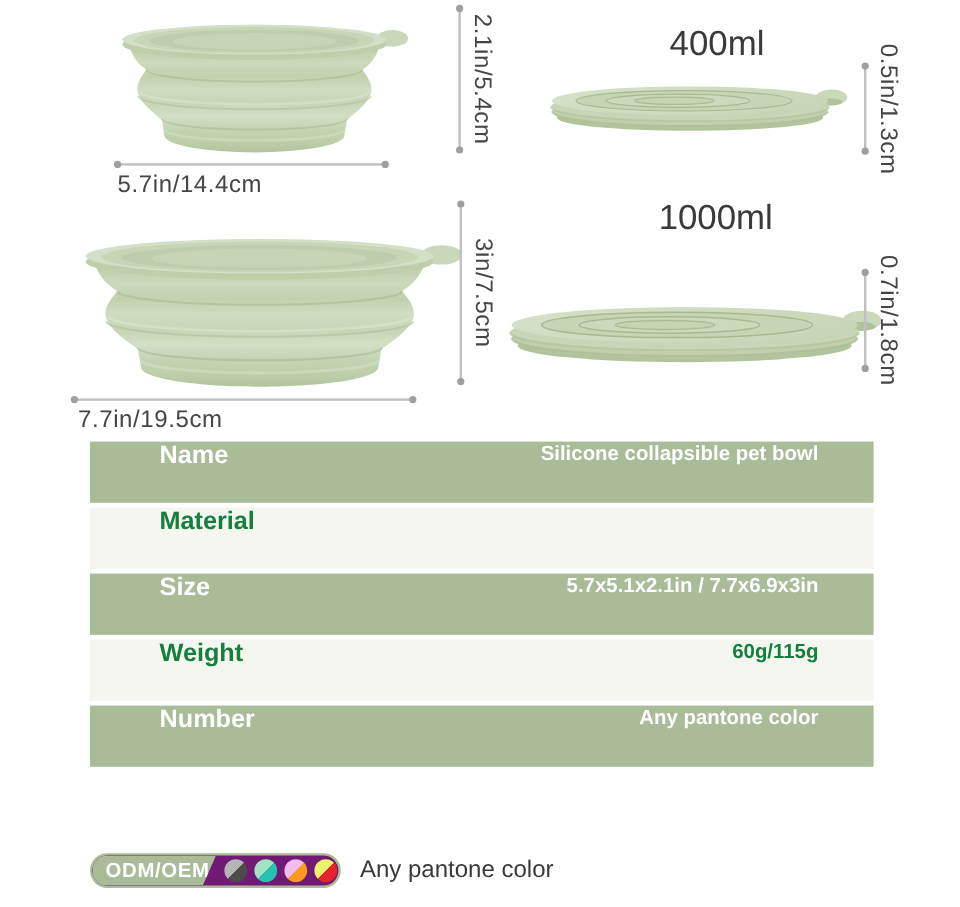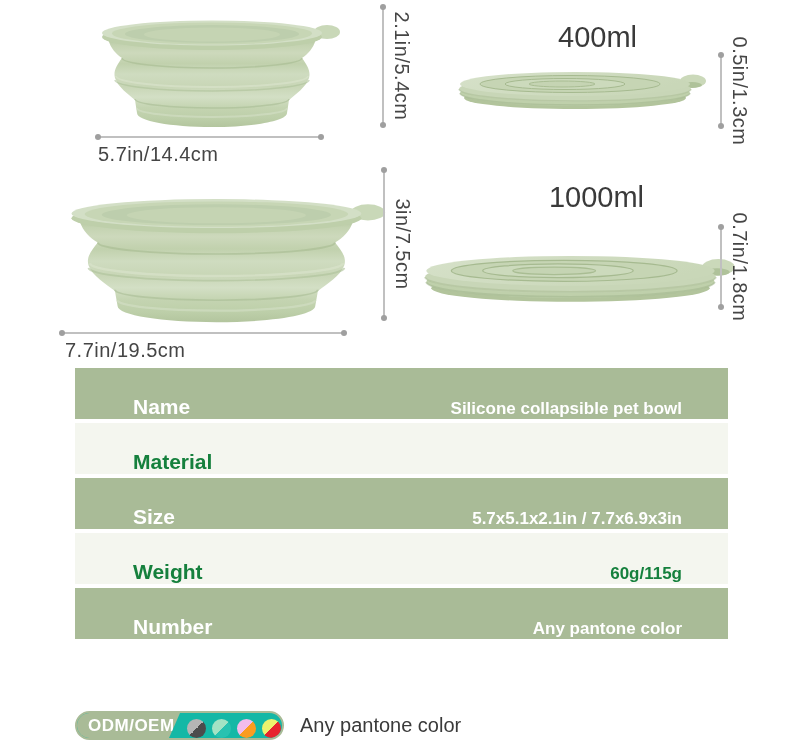--- a/index.html
+++ b/index.html
@@ -42,41 +42,41 @@
   #hlabel1{left:98px;top:143px;width:223px;}
   #vdim1{left:382px;top:7px;height:118px;}
   #vdim2{left:720px;top:55px;height:71px;}
   #hdim2{left:62px;top:332px;width:282px;}
   #hlabel2{left:65px;top:339px;width:282px;}
   #vdim3{left:383px;top:170px;height:148px;}
   #vdim4{left:720px;top:227px;height:80px;}
 
   .volume{position:absolute;width:140px;text-align:right;font-size:29px;color:#3a3a3a;}
   #vol400{left:497px;top:21px;}
-  #vol1000{left:504px;top:181px;}
+  #vol1000{left:504px;top:166px;}
 
   
   .spec-table{
     position:absolute;left:75px;top:368px;width:653px;
     display:flex;flex-direction:column;gap:4px;
   }
   .spec-row{
-    height:51px;display:flex;align-items:flex-end;justify-content:space-between;
+    height:51px;display:flex;align-items:flex-start;justify-content:space-between;
     padding:0 46px 0 58px;box-sizing:border-box;
   }
   .spec-row.green{background:var(--sage,#a9bb97);color:#ffffff;}
   .spec-row.light{background:var(--row_light,#f4f6ef);color:#15803d;}
   .spec-label{font-size:21px;font-weight:bold;}
   .spec-value{font-size:17px;font-weight:bold;text-align:right;}
 
   
   .oem-pill{
     position:absolute;left:75px;top:711px;width:209px;height:29px;
-    border:2px solid var(--sage,#a9bb97);border-radius:16px;background:#14b8a6;
-    box-sizing:border-box;display:flex;align-items:flex-end;overflow:hidden;
+    border:2px solid var(--sage,#a9bb97);border-radius:16px;background:#701a75;
+    box-sizing:border-box;display:flex;align-items:center;overflow:hidden;
   }
   .oem-green{
     flex:none;height:100%;width:103px;background:var(--sage,#a9bb97);
     color:#fff;display:flex;align-items:center;padding-left:11px;
     box-sizing:border-box;font-size:17px;font-weight:bold;letter-spacing:0.5px;
     clip-path:polygon(0 0,100% 0,calc(100% - 11px) 100%,0 100%);
   }
   .swatches{display:flex;gap:6px;margin-left:7px;align-items:center;}
   .swatch{width:19px;height:19px;border-radius:50%;}
   .oem-note{

